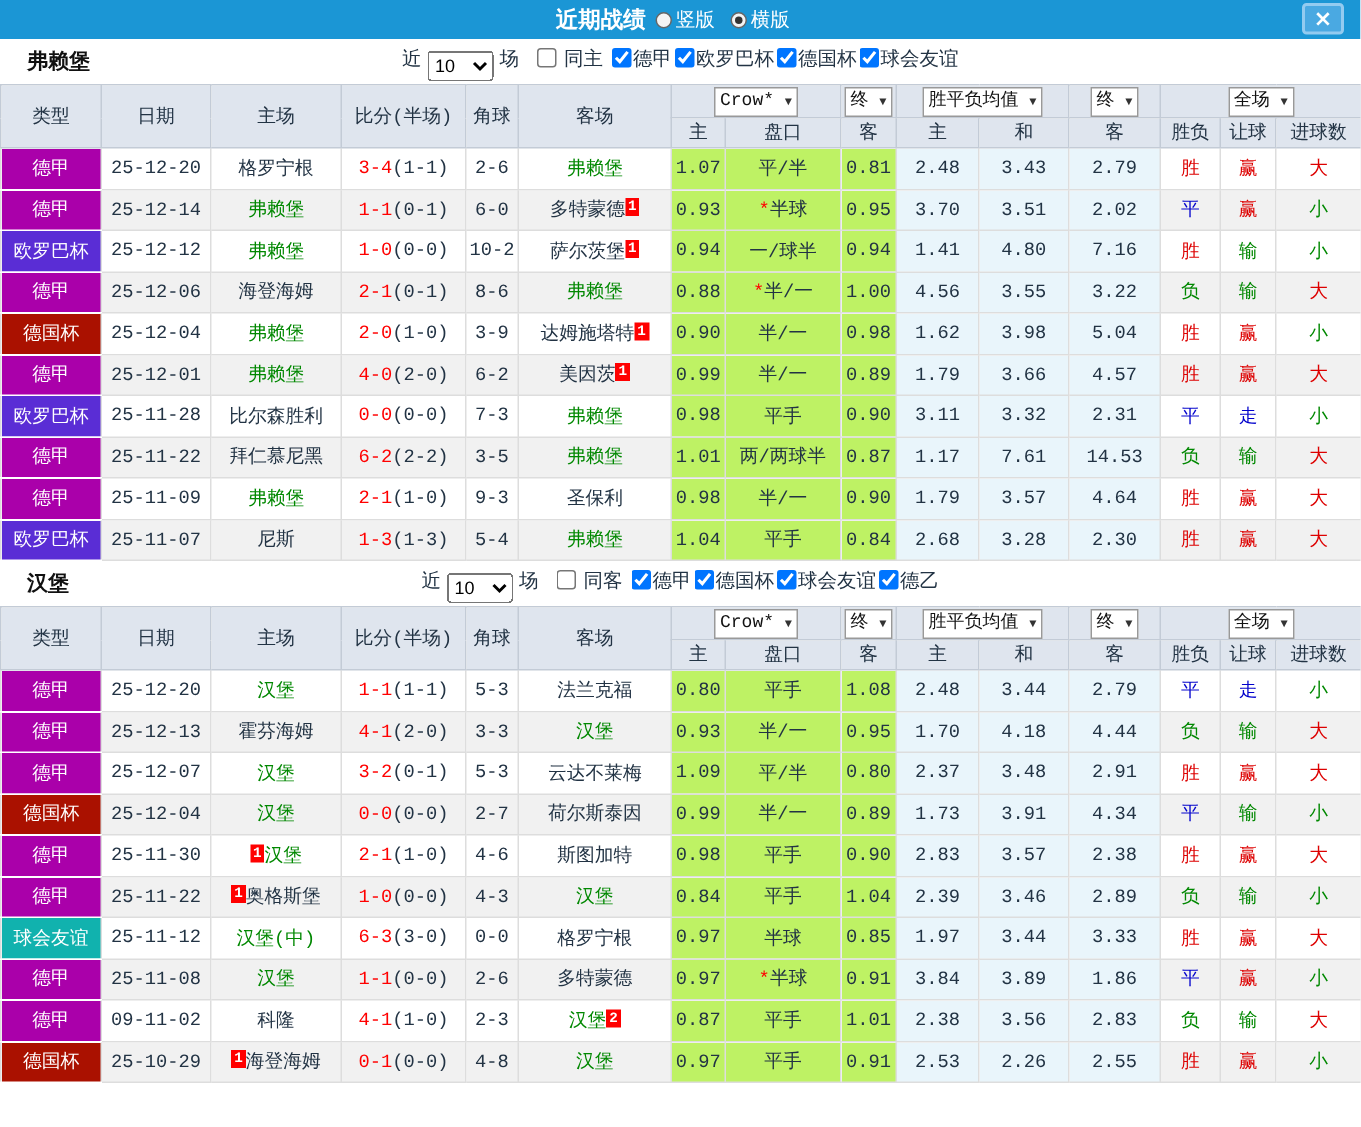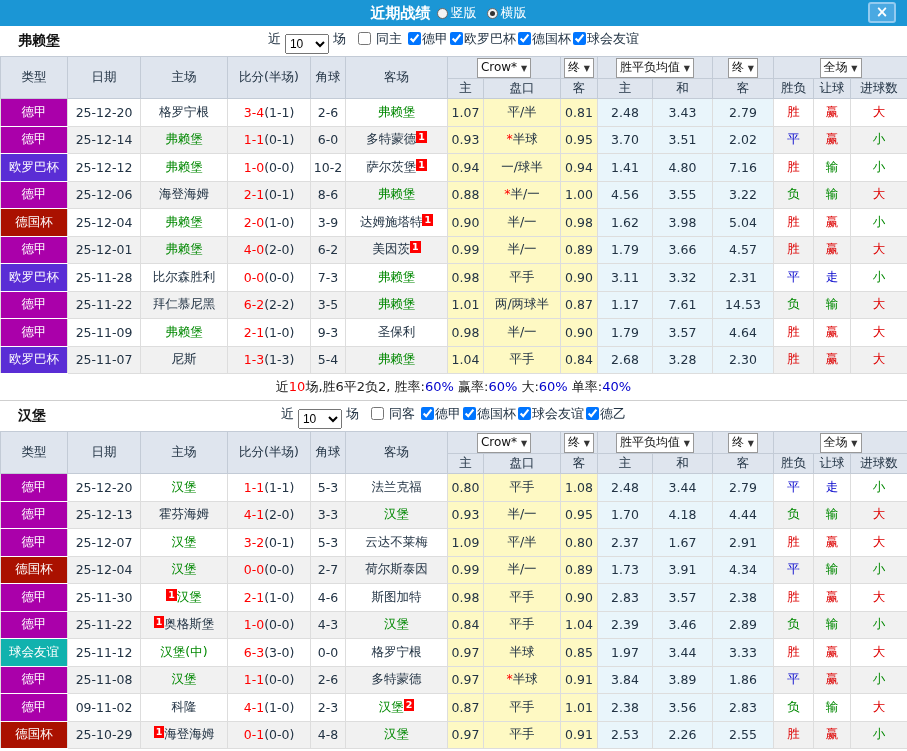--- a/index.html
+++ b/index.html
@@ -27,37 +27,37 @@
   }
   
   .section-header { height:30px; position:relative; background:#fff; }
   .team-name { position:absolute; left:18px; top:6px; font-weight:bold; font-size:14px; color:#111; }
   .filter { position:absolute; left:0; right:0; top:4px; text-align:center; color:#223344; }
   .filter select { font-size:12px; height:20px; width:44px; margin:0 4px; vertical-align:-5px; }
   .filter .chk { margin-left:2px; cursor:pointer; }
   .filter .same-chk { margin-left:12px; margin-right:4px; }
   .filter input[type=checkbox] { width:13px; height:13px; margin:0 1px 0 0; vertical-align:-2px; }
   
-  table { border-collapse:collapse; table-layout:fixed; width:907px; }
+  table { border-collapse:collapse; table-layout:fixed; width:907px;font-family:Liberation Mono, monospace; }
   th, td { padding:0 1px; text-align:center; overflow:hidden; white-space:nowrap; }
   .h1 th, .h2 th {
     background:#dfe5ee; border:1px solid #c3cbd6; font-weight:normal;
     font-size:12.5px; color:#223344;
   }
   .h1 th { height:22px; }
   .h2 th { height:20px; }
   .dd {
     display:inline-block; background:#fff; border:1px solid #999; padding:0 3px;
     font-size:12px; line-height:16px; color:#111; cursor:pointer;
   }
   .dd i { font-style:normal; font-size:8px; color:#333; }
   tbody td { height:27.5px; border:1px solid #ddd; font-size:12.5px; }
   tbody tr:nth-child(even) { background:#f1f1f1; }
   td.league { color:#fff; font-size:12.5px; border-color:#fff #ddd; }
-  td.odds { background:#fef9c3; }
+  td.odds { background:#bef264; }
   td.avg  { background:#e9f5fb; }
   .score { color:#ff0000; }
   .half  { color:#223344; }
   .star  { color:#ff0000; }
   .badge {
     display:inline-block; background:#ff0000; color:#fff; font-size:9.5px;
     line-height:12px; padding:0 2px; vertical-align:3px; font-weight:bold;
   }
   
   .summary {
@@ -299,21 +299,20 @@
             <td class="odds">0.84</td>
             <td class="avg">2.68</td>
             <td class="avg">3.28</td>
             <td class="avg">2.30</td>
             <td style="color:#dd0000">胜</td>
             <td style="color:#dd0000">赢</td>
             <td style="color:#dd0000">大</td>
           </tr>
         </tbody>
       </table>
-      <div class="summary"><span>近</span><span class="red">10</span><span>场,胜6平2负2, 胜率:</span><span class="blue">60%</span><span> 赢率:</span><span class="blue">60%</span><span> 大:</span><span class="blue">60%</span><span> 单率:</span><span class="blue">40%</span></div>
     </div>
     <div class="section">
       <div class="section-header">
         <span class="team-name">汉堡</span>
         <div class="filter"><span>近</span><select><option>10</option></select><span>场</span><label class="chk same-chk"><input type="checkbox" style=""> <span>同客</span></label><label class="chk"><input type="checkbox" checked="" style=""><span>德甲</span></label><label class="chk"><input type="checkbox" checked="" style=""><span>德国杯</span></label><label class="chk"><input type="checkbox" checked="" style=""><span>球会友谊</span></label><label class="chk"><input type="checkbox" checked="" style=""><span>德乙</span></label></div>
       </div>
       <table>
         <colgroup>
           <col style="width:67px">
           <col style="width:73px">
@@ -396,21 +395,21 @@
             <td class="league" style="background:#aa00aa">德甲</td>
             <td>25-12-07</td>
             <td><span style="color:#008800">汉堡</span></td>
             <td><span class="score">3-2</span><span class="half">(0-1)</span></td>
             <td>5-3</td>
             <td><span>云达不莱梅</span></td>
             <td class="odds">1.09</td>
             <td class="odds">平/半</td>
             <td class="odds">0.80</td>
             <td class="avg">2.37</td>
-            <td class="avg">1.67</td>
+            <td class="avg">3.48</td>
             <td class="avg">2.91</td>
             <td style="color:#dd0000">胜</td>
             <td style="color:#dd0000">赢</td>
             <td style="color:#dd0000">大</td>
           </tr>
           <tr>
             <td class="league" style="background:#aa1100">德国杯</td>
             <td>25-12-04</td>
             <td><span style="color:#008800">汉堡</span></td>
             <td><span class="score">0-0</span><span class="half">(0-0)</span></td>

